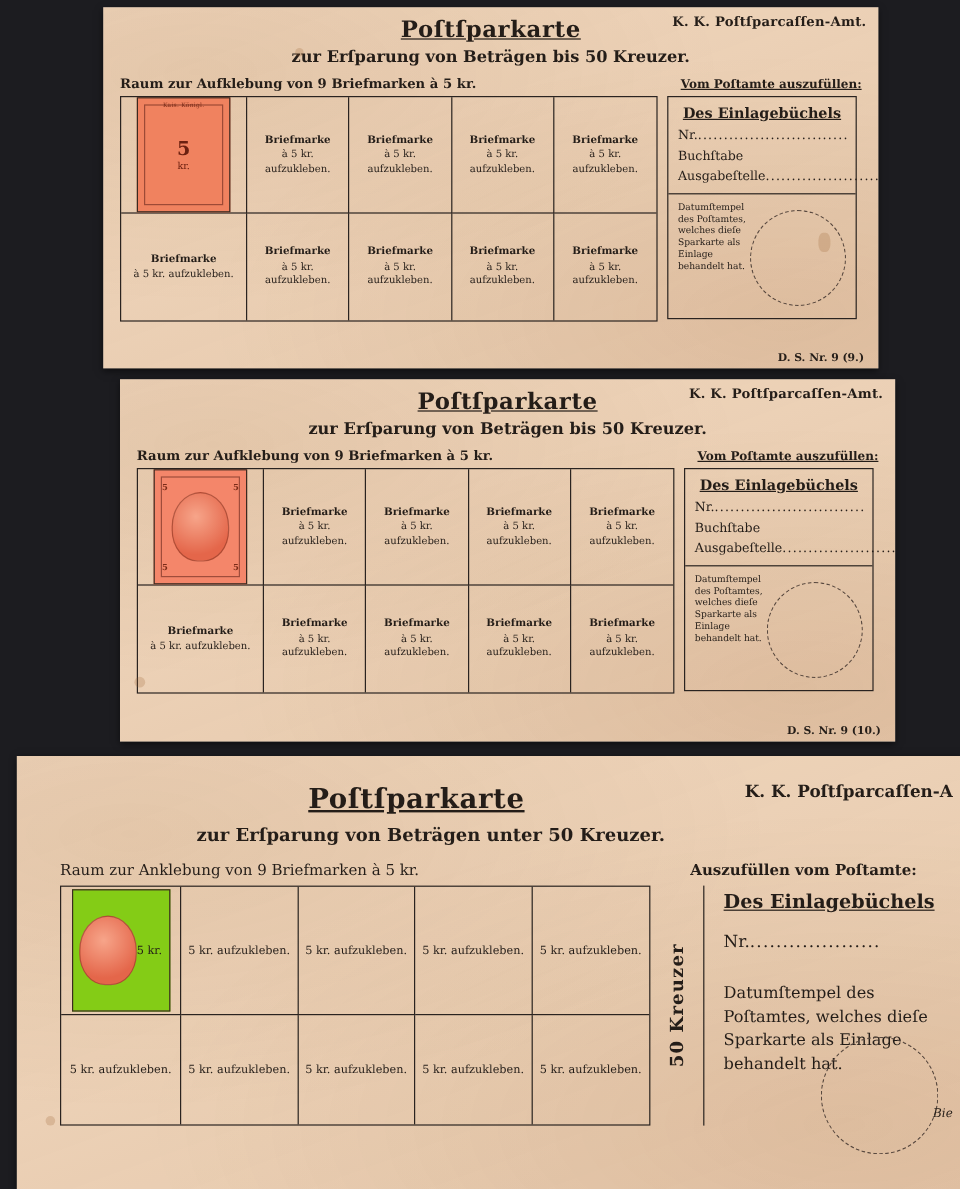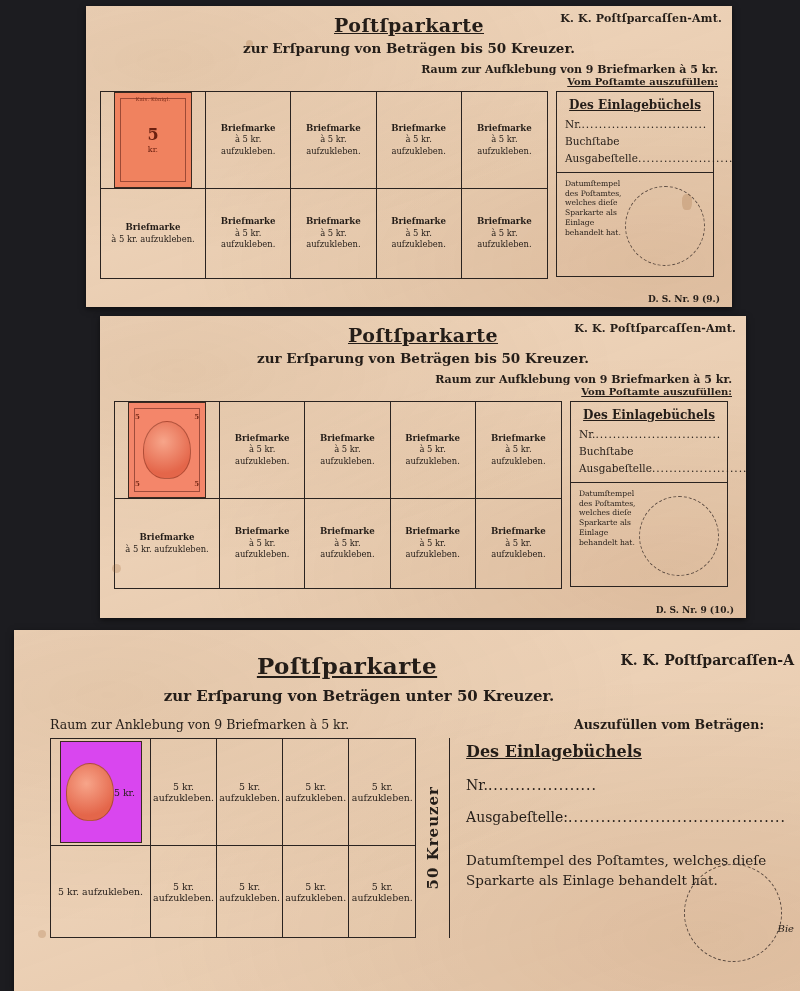--- a/index.html
+++ b/index.html
@@ -43,21 +43,21 @@
     font-size:19px;letter-spacing:.5px;
     margin-top:8px;
     text-decoration:underline;
   }
   .subtitle{
     text-align:center;font-size:13.5px;font-weight:bold;
     margin-top:4px;
   }
   .rowline{
     display:flex;align-items:flex-end;justify-content:space-between;
-    margin-top:7px;padding:0 14px;flex-direction:column;
+    margin-top:7px;padding:0 14px;
   }
   .instr{font-size:11px;font-weight:bold;}
   .postamt{font-size:10px;font-weight:bold;text-decoration:underline;}
 
   
   .body{display:flex;gap:0;padding:4px 14px 0 14px;}
   .grid{
     border:1.4px solid #2a2320;
     display:grid;
     grid-template-columns:105px 1fr 1fr 1fr 1fr;
@@ -194,21 +194,21 @@
   .c3-field{font-size:14px;margin:16px 0 0 0;white-space:nowrap;}
   .c3-note{font-size:13.5px;line-height:1.45;margin-top:26px;}
   .c3-circle{
     position:absolute;right:18px;bottom:-24px;width:96px;height:96px;
     border-radius:50%;border:1.1px dashed #5a4a40;
   }
   .c3-foot{
     position:absolute;right:6px;bottom:4px;font-size:10px;font-style:italic;
   }
   .c3-stamp{
-    width:80px;height:100px;border:1px solid #3a2a20;background:#d946ef;
+    width:80px;height:100px;border:1px solid #3a2a20;background:#84cc16;
     position:relative;display:flex;align-items:center;justify-content:center;
   }
   .spot{position:absolute;border-radius:50%;background:rgba(150,90,40,.22);z-index:3;pointer-events:none;}
 </style>
 </head>
 <body>
 
 <div class="card card1">
   <div class="hdr-right">K. K. Poſtſparcaſſen-Amt.</div>
   <div class="title">Poſtſparkarte</div>
@@ -351,21 +351,21 @@
   <div class="footnum">D. S. Nr. 9 (10.)</div>
   <div class="spot" style="left:12px;top:248px;width:9px;height:9px;"></div>
 </div>
 
 <div class="card card3">
   <div class="c3-hdrright">K. K. Poſtſparcaſſen-A</div>
   <div class="c3-title">Poſtſparkarte</div>
   <div class="c3-sub">zur Erſparung von Beträgen unter 50 Kreuzer.</div>
   <div class="c3-rowline">
     <div class="c3-instr">Raum zur Anklebung von 9 Briefmarken à 5 kr.</div>
-    <div class="c3-postamt">Auszufüllen vom Beträgen:</div>
+    <div class="c3-postamt">Auszufüllen vom Poſtamte:</div>
   </div>
   <div class="c3-body">
     <div class="c3-grid">
       <div class="c3-cell">
         <div class="c3-stamp">
           <div class="inner"></div>
           <div class="head"></div>
           <div class="corner c-br" style="left:0;right:0;text-align:center;bottom:7px;">5 kr.</div>
         </div>
       </div>
@@ -378,20 +378,19 @@
       <div class="c3-cell">5 kr. aufzukleben.</div>
       <div class="c3-cell">5 kr. aufzukleben.</div>
       <div class="c3-cell">5 kr. aufzukleben.</div>
     </div>
     <div class="c3-vert">
       <span>50 Kreuzer</span>
     </div>
     <div class="c3-rpanel">
       <div class="c3-rtitle">Des Einlagebüchels</div>
       <div class="c3-field"><span>Nr.</span><span class="dots">....................</span></div>
-      <div class="c3-field"><span>Ausgabeſtelle:</span><span class="dots">........................................</span></div>
       <div class="c3-note">Datumſtempel des Poſtamtes, welches dieſe Sparkarte als Einlage behandelt hat.</div>
       <div class="c3-circle"></div>
       <div class="c3-foot">Bie</div>
     </div>
   </div>
   <div class="spot" style="left:24px;top:300px;width:8px;height:8px;"></div>
 </div>
 
 </body></html>

